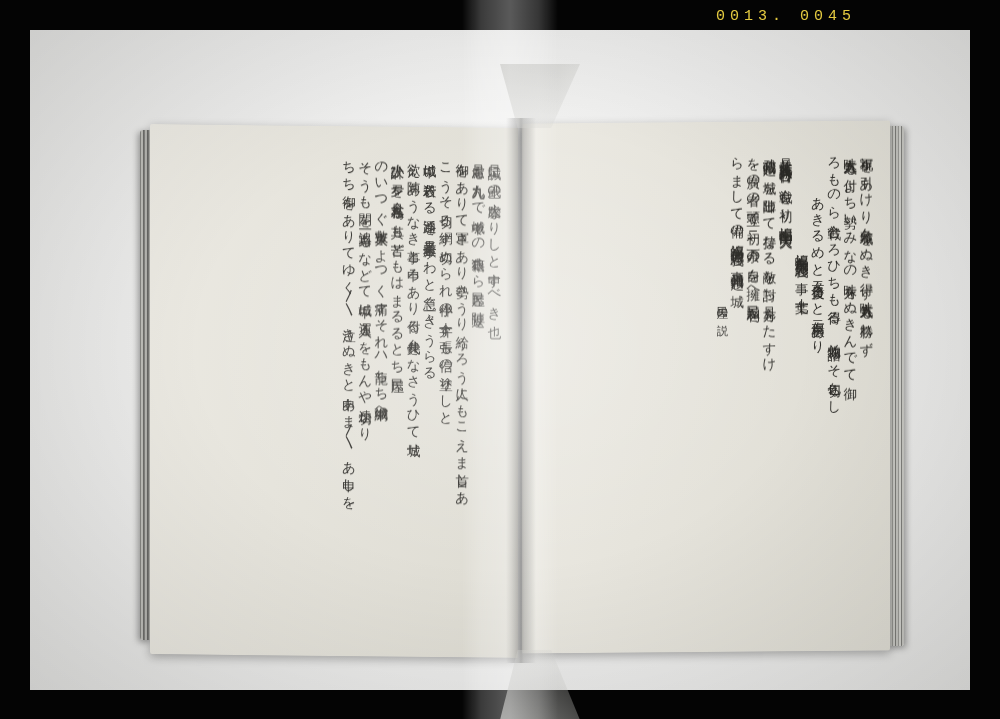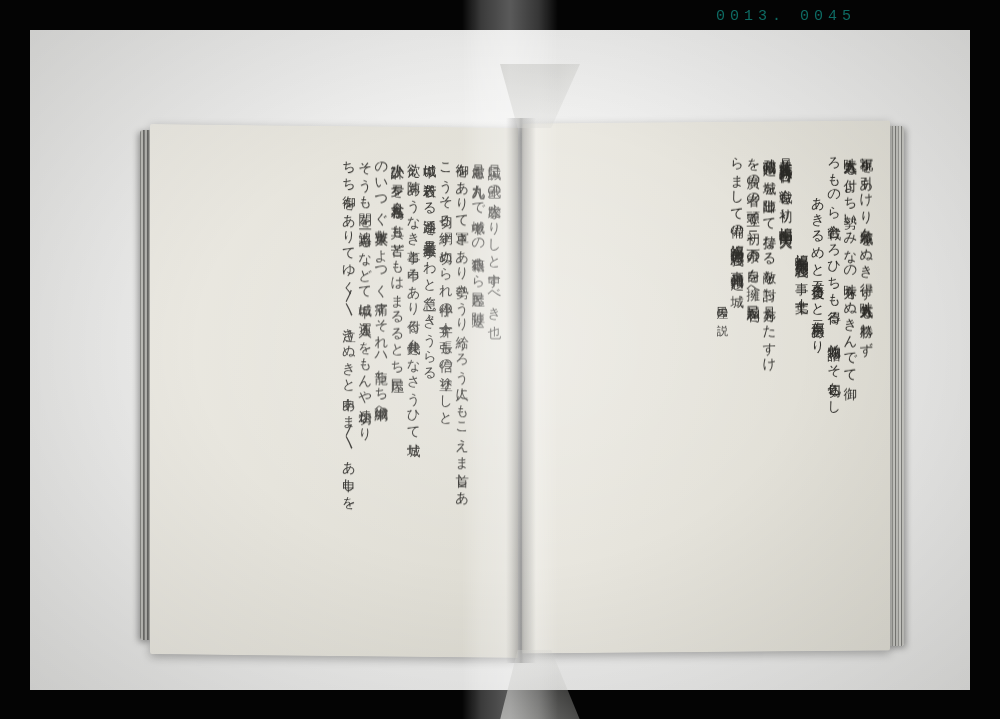--- a/index.html
+++ b/index.html
@@ -18,21 +18,21 @@
     width: 1000px;
     height: 719px;
     background: #040404;
   }
 
   
   #frame-id {
     position: absolute;
     top: 8px;
     left: 716px;
-    color: #0f766e;
+    color: #fde047;
     font-family: "Liberation Mono", monospace;
     font-size: 15px;
     letter-spacing: 5px;
     white-space: pre;
     opacity: 0.9;
   }
 
   
   #photo-field {
     position: absolute;

